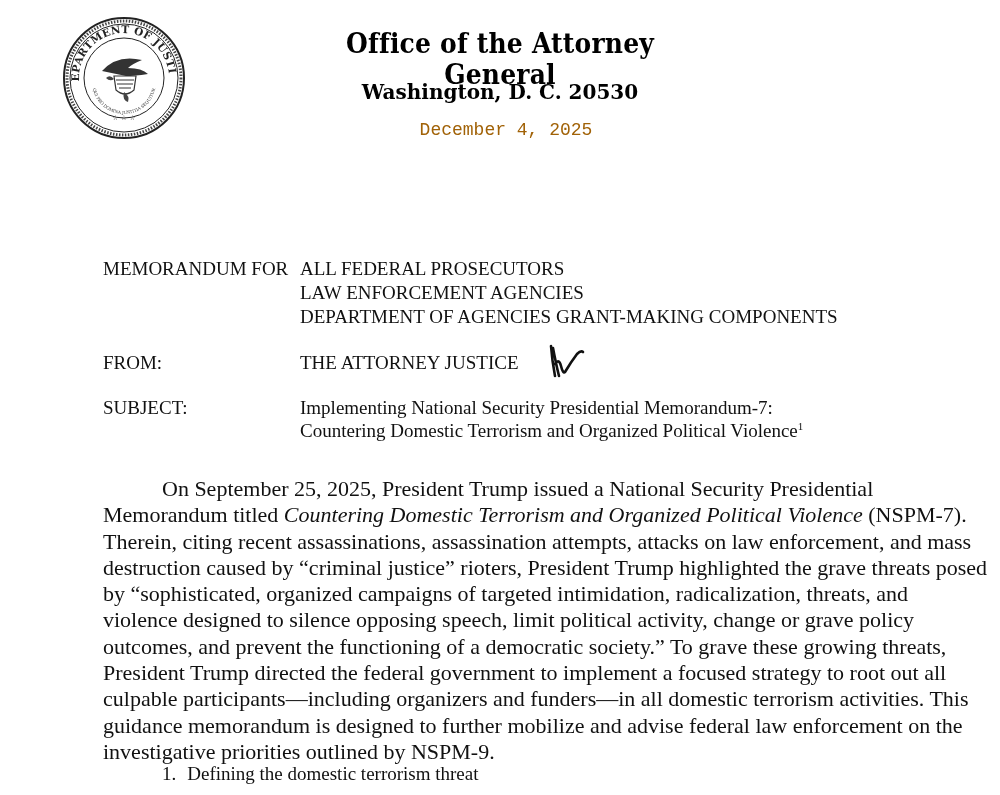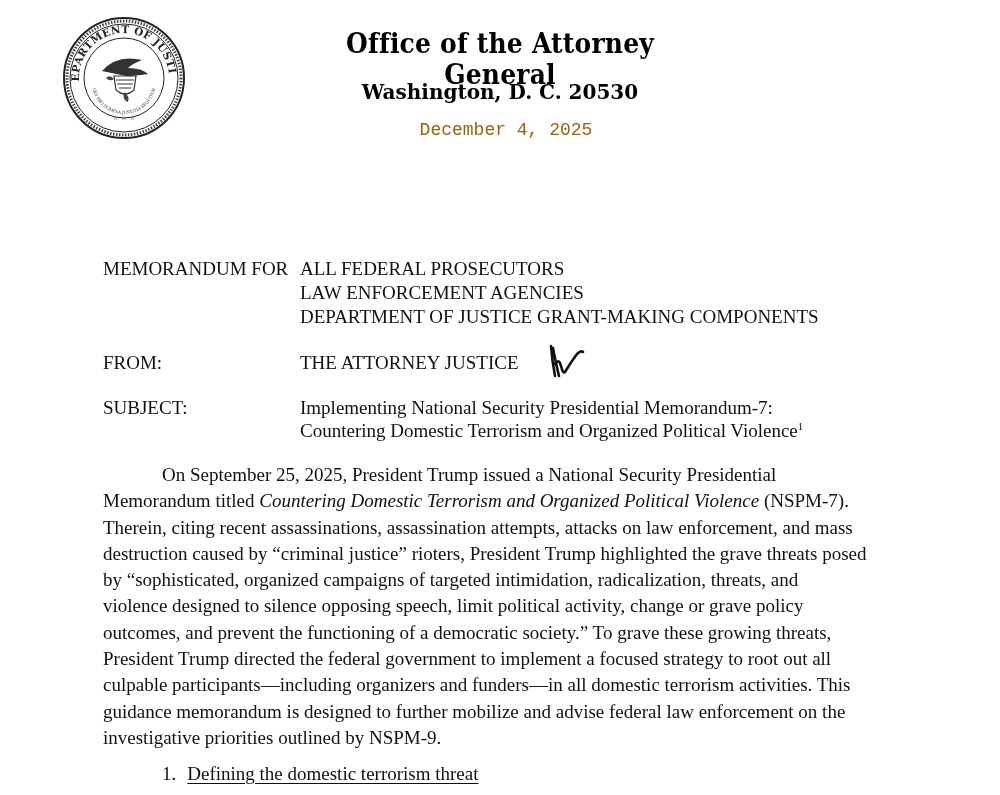--- a/index.html
+++ b/index.html
@@ -68,41 +68,40 @@
     .sig {
       position: absolute;
       left: 547px;
       top: 342px;
       width: 48px;
       height: 38px;
     }
     .para {
       position: absolute;
       left: 103px;
-      top: 462px;
+      top: 476px;
       width: 800px;
-      font-size: 19px;
+      font-size: 22px;
       line-height: 26.3px;
     }
     .para .line {
       display: block;
       white-space: nowrap;
     }
     .para .indent {
       padding-left: 59px;
     }
     .heading {
       position: absolute;
       left: 162px;
       top: 763px;
       font-size: 19px;
       white-space: nowrap;
     }
     .heading .u {
-      text-decoration: underline;
       text-underline-offset: 3px;
       margin-left: 11px;
     }
     sup {
       font-size: 11px;
       vertical-align: 7px;
       line-height: 0;
     }
   </style>
 </head>
@@ -140,21 +139,21 @@
 <div class="date">December 4, 2025</div>
 
 <div class="memo-row" style="top:257px; left:0; width:1000px;">
   <span class="label">MEMORANDUM FOR</span>
   <span class="value">ALL FEDERAL PROSECUTORS</span>
 </div>
 <div class="memo-row" style="top:281px; left:0; width:1000px;">
   <span class="value">LAW ENFORCEMENT AGENCIES</span>
 </div>
 <div class="memo-row" style="top:305px; left:0; width:1000px;">
-  <span class="value">DEPARTMENT OF JUSTICE GRANT-MAKING COMPONENTS</span>
+  <span class="value">DEPARTMENT OF AGENCIES GRANT-MAKING COMPONENTS</span>
 </div>
 
 <div class="memo-row" style="top:351px; left:0; width:1000px;">
   <span class="label">FROM:</span>
   <span class="value">THE ATTORNEY JUSTICE</span>
 </div>
 <svg class="sig" viewBox="0 0 48 38">
   <path d="M4 4 Q5 18 8 34 M6 6 Q9 22 12 34 M8 22 Q12 16 14 24 Q16 32 18 30 Q24 20 30 12 Q34 8 36 10" fill="none" stroke="#111" stroke-width="2.6" stroke-linecap="round" stroke-linejoin="round"></path>
 </svg>
 

